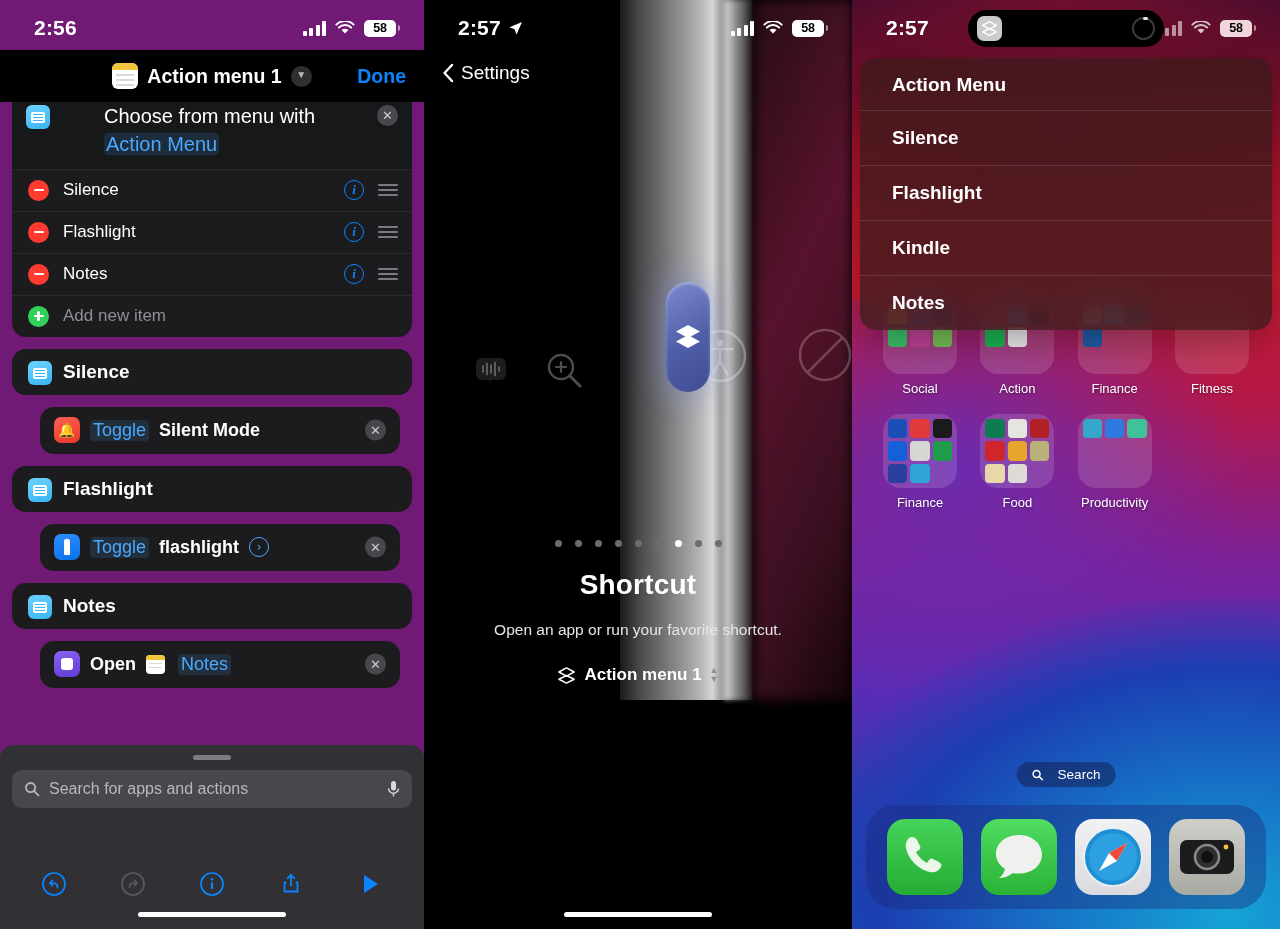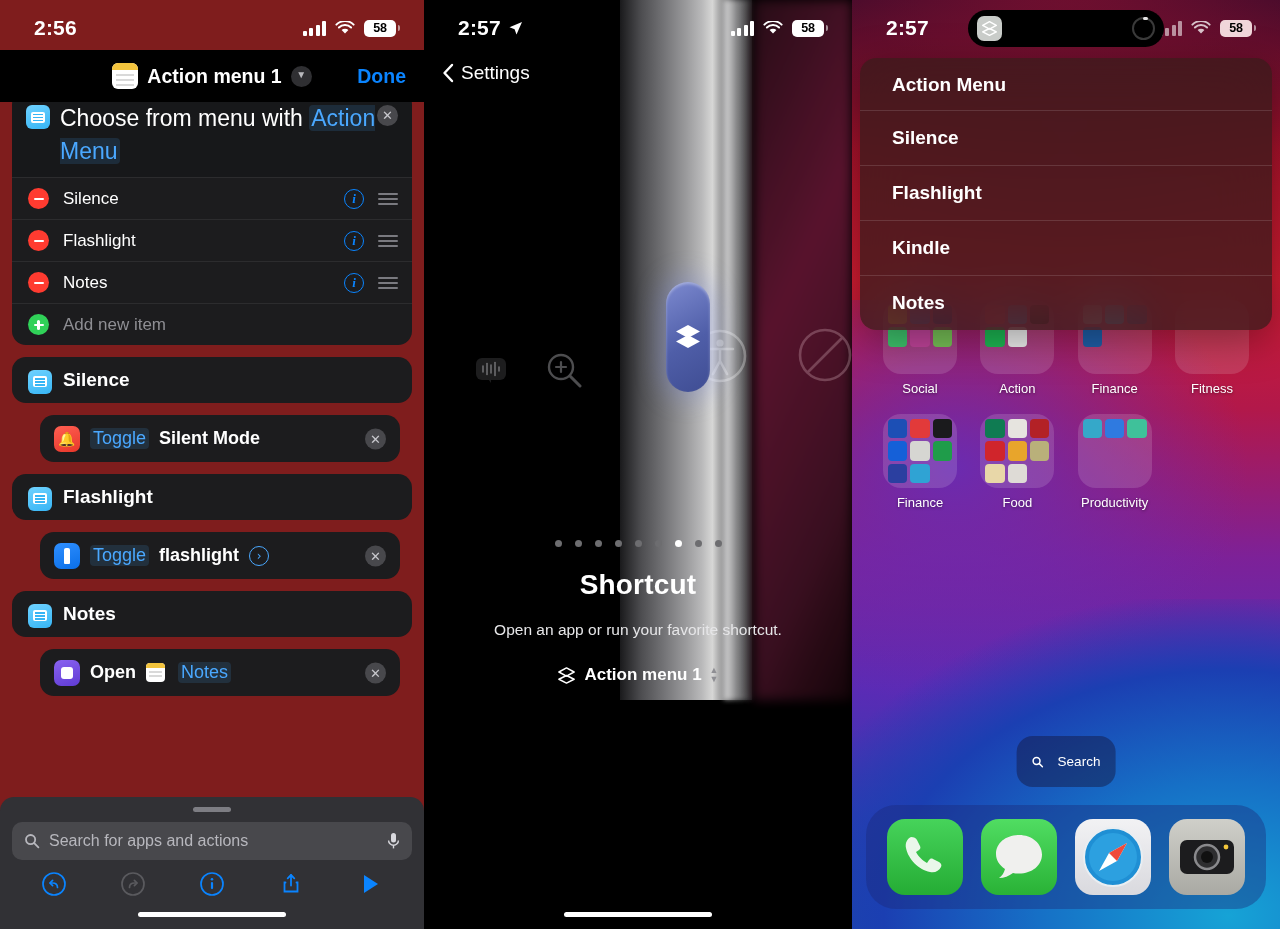--- a/index.html
+++ b/index.html
@@ -6,21 +6,21 @@
   html, body {
     width: 1280px; height: 929px;
     background: #000;
     font-family: "Liberation Sans", sans-serif;
     overflow: hidden;
   }
   .stage { position: relative; width: 1280px; height: 929px; display: flex; }
 
   
   .panel { position: relative; height: 929px; overflow: hidden; }
-  .p1 { width: 424px; background: #7f1d1d; }
+  .p1 { width: 424px; background: #701a75; }
   .p2 { width: 428px; background: #000; }
   .p3 { width: 428px; background: #000; }
 
   
   .statusbar {
     position: absolute; top: 0; left: 0; right: 0; height: 56px;
     display: flex; align-items: center; justify-content: space-between;
     padding: 0 28px 0 34px; z-index: 40; color: #fff;
   }
   .sb-time { font-size: 21px; font-weight: 700; letter-spacing: .2px; display:flex; align-items:center; gap:7px;}
@@ -72,21 +72,21 @@
     background: #17181a;
   }
   .ico-menu {
     flex: 0 0 auto; width: 24px; height: 24px; border-radius: 6px;
     background: linear-gradient(160deg,#6fd2ff,#37b5f5);
     display:flex;align-items:center;justify-content:center; margin-top: 3px;
   }
   .ico-menu i{display:block;width:14px;height:11px;border-radius:2px;background:#fff;position:relative}
   .ico-menu i::after{content:"";position:absolute;left:2px;top:2px;width:10px;height:1.6px;background:#37b5f5;
     box-shadow:0 3px 0 #37b5f5,0 6px 0 #37b5f5}
-  .menu-head-text { flex: 1; font-size: 23px; line-height: 1.42; color: #fff; padding-right: 22px; }
+  .menu-head-text { flex: 1; font-size: 20px; line-height: 1.42; color: #fff; padding-right: 22px; margin-left: 44px; }
   .tok { color: #4aa8ff; background: rgba(74,168,255,.14); border-radius: 4px; padding: 0 2px; }
   .xbtn {
     width: 21px; height: 21px; border-radius: 50%; background: #48484c;
     color: #c9c9ce; font-size: 13px; line-height: 21px; text-align: center;
     flex: 0 0 auto; position: absolute; right: 14px; top: 13px; font-family: "DejaVu Sans", sans-serif;
   }
   .menu-rows { }
   .menu-row {
     display: flex; align-items: center; gap: 14px; height: 42px;
     padding: 0 14px 0 16px; border-top: 1px solid #2c2c2e;
@@ -137,21 +137,21 @@
     width: 20px; height: 20px; border-radius: 50%; border: 1.5px solid #4aa8ff; color: #4aa8ff;
     font-size: 12px; display: flex; align-items: center; justify-content: center; font-family:"DejaVu Sans",sans-serif;
   }
   .blk-action .xbtn { position: absolute; right: 14px; top: 50%; transform: translateY(-50%); }
   .mini-note { width: 19px;height:19px;border-radius:4px;background:#fff;position:relative;overflow:hidden;display:inline-block;vertical-align:-4px;margin-right:3px}
   .mini-note::before{content:"";position:absolute;top:0;left:0;right:0;height:5px;background:#f3c43d}
   .mini-note::after{content:"";position:absolute;top:8px;left:3px;right:3px;height:1.5px;background:#d9d9d9;box-shadow:0 4px 0 #d9d9d9}
 
   
   .sheet1 {
-    position: absolute; left: 0; right: 0; bottom: 0; height: 132px;
+    position: absolute; left: 0; right: 0; bottom: 0; height: 184px;
     background: #313135; border-radius: 14px 14px 0 0; z-index: 25;
   }
   .grabber { width: 38px; height: 5px; border-radius: 3px; background: #7d7d83; margin: 10px auto 0; }
   .searchbar {
     margin: 10px 12px 0; height: 38px; border-radius: 10px; background: #48484c;
     display: flex; align-items: center; gap: 9px; padding: 0 12px;
   }
   .searchbar .ph { flex: 1; color: #b7b7bd; font-size: 16px; }
   .toolbar1 {
     position: absolute; left: 0; right: 0; bottom: 22px; height: 46px;
@@ -242,21 +242,21 @@
   .ficon {
     width: 74px; height: 74px; margin: 0 auto; border-radius: 18px;
     background: rgba(255,255,255,.14); padding: 5px;
     display: grid; grid-template-columns: repeat(3,1fr); grid-template-rows: repeat(3,1fr); gap: 3px;
   }
   .ficon b { display: block; border-radius: 4px; background: rgba(255,255,255,.2); }
   .flabel { margin-top: 7px; color: #fff; font-size: 13px; text-shadow: 0 1px 3px rgba(0,0,0,.45); }
 
   .searchpill {
     position: absolute; bottom: 142px; left: 50%; transform: translateX(-50%);
-    background: rgba(20,22,60,.46); border-radius: 16px; padding: 18px 15px;
+    background: rgba(20,22,60,.46); border-radius: 16px; padding: 5px 15px;
     color: #fff; font-size: 13.5px; display: flex; align-items: center; gap: 14px; z-index: 12;
   }
   .dock {
     position: absolute; bottom: 20px; left: 14px; right: 14px; height: 104px;
     background: rgba(28,40,120,.40); border-radius: 30px; display: flex;
     align-items: center; justify-content: space-around; padding: 0 12px; z-index: 12;
   }
   .dockico { width: 76px; height: 76px; border-radius: 18px; position: relative; overflow: hidden; }
   .dk-phone { background: linear-gradient(180deg,#46d35a,#25ac34); }
   .dk-msg { background: linear-gradient(180deg,#50dd62,#29b236); }

